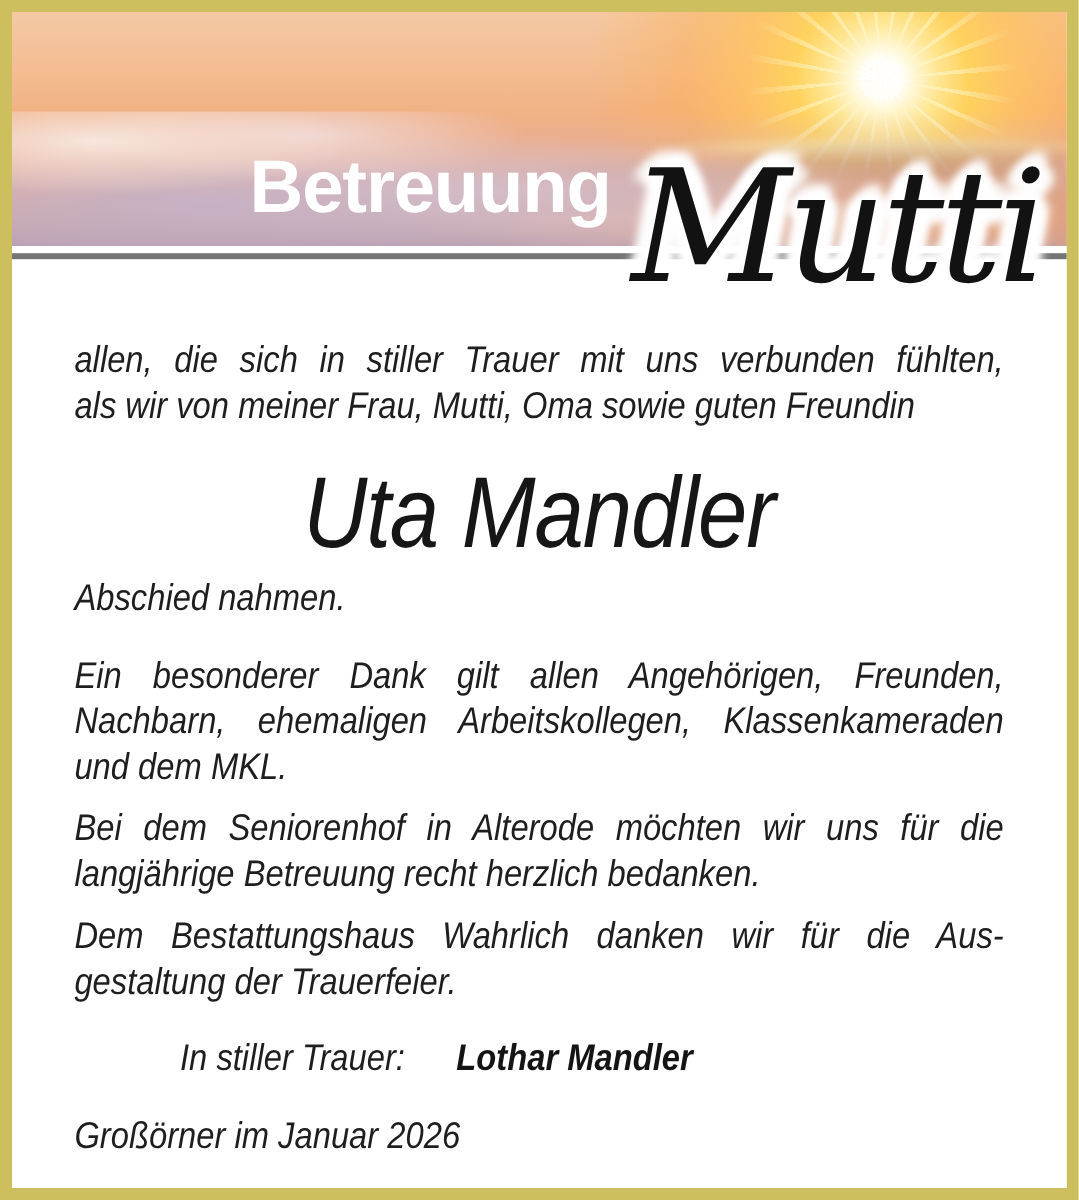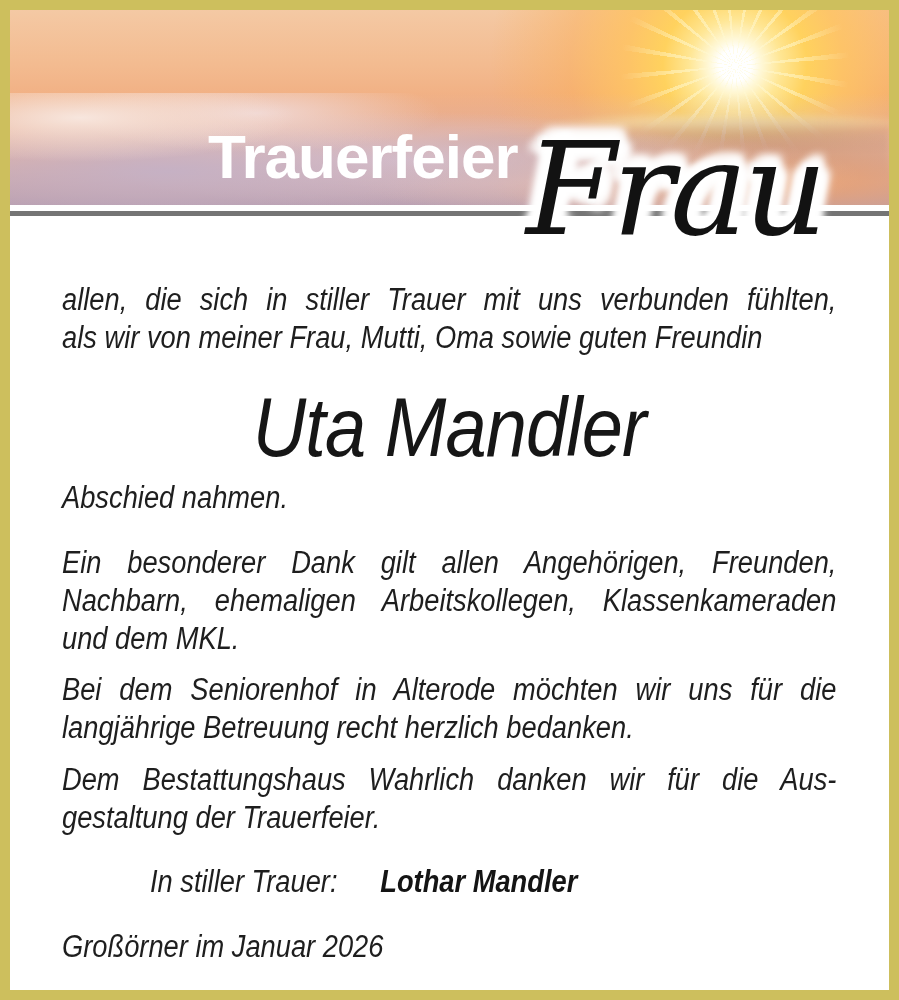--- a/index.html
+++ b/index.html
@@ -99,26 +99,26 @@
 </head>
 <body>
 
 <div class="card">
 
   <div class="photo">
     <div class="rays"></div>
     <div class="glare"></div>
     <div class="ridge"></div>
     <div class="clouds"></div>
-    <span class="herzlichen">Trauerfeier</span>
+    <span class="herzlichen">Betreuung</span>
   </div>
 
   <div class="rule"></div>
 
-  <span class="dank">Frau</span>
+  <span class="dank">Mutti</span>
 
   <div class="content">
 
     <div class="intro">
       <div class="jline">allen, die sich in stiller Trauer mit uns verbunden fühlten,</div>
       <div class="lline">als wir von meiner Frau, Mutti, Oma sowie guten Freundin</div>
     </div>
 
     <div class="name">Uta Mandler</div>
 

